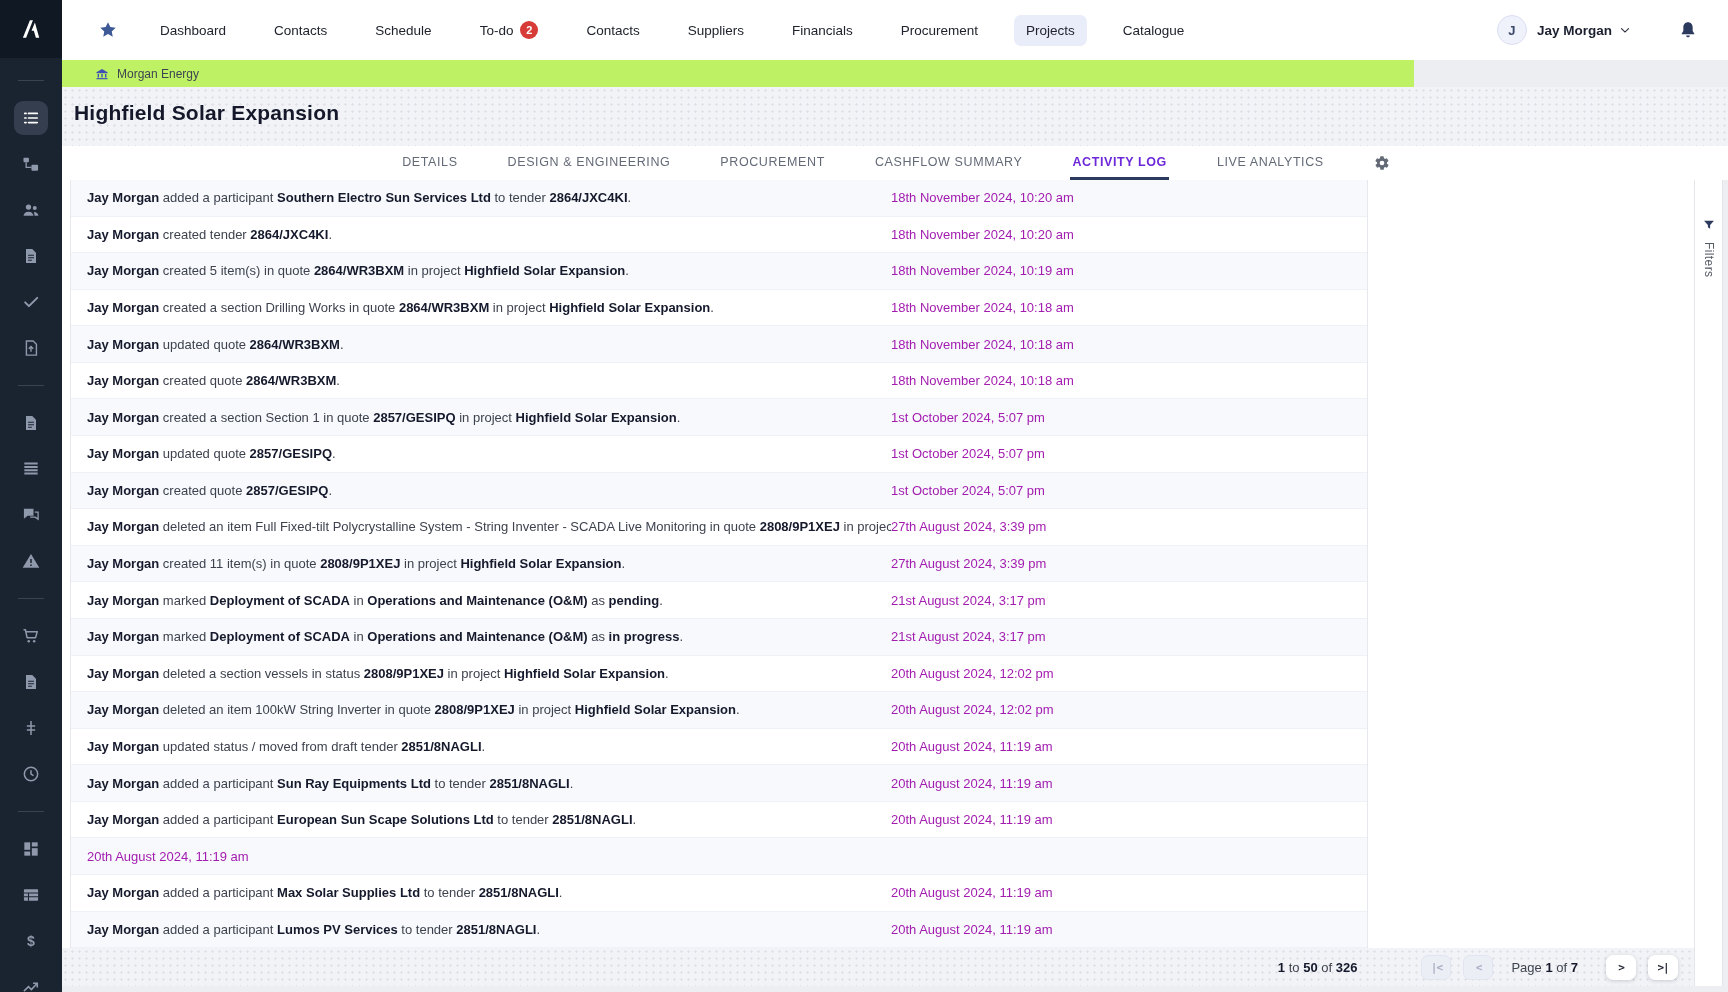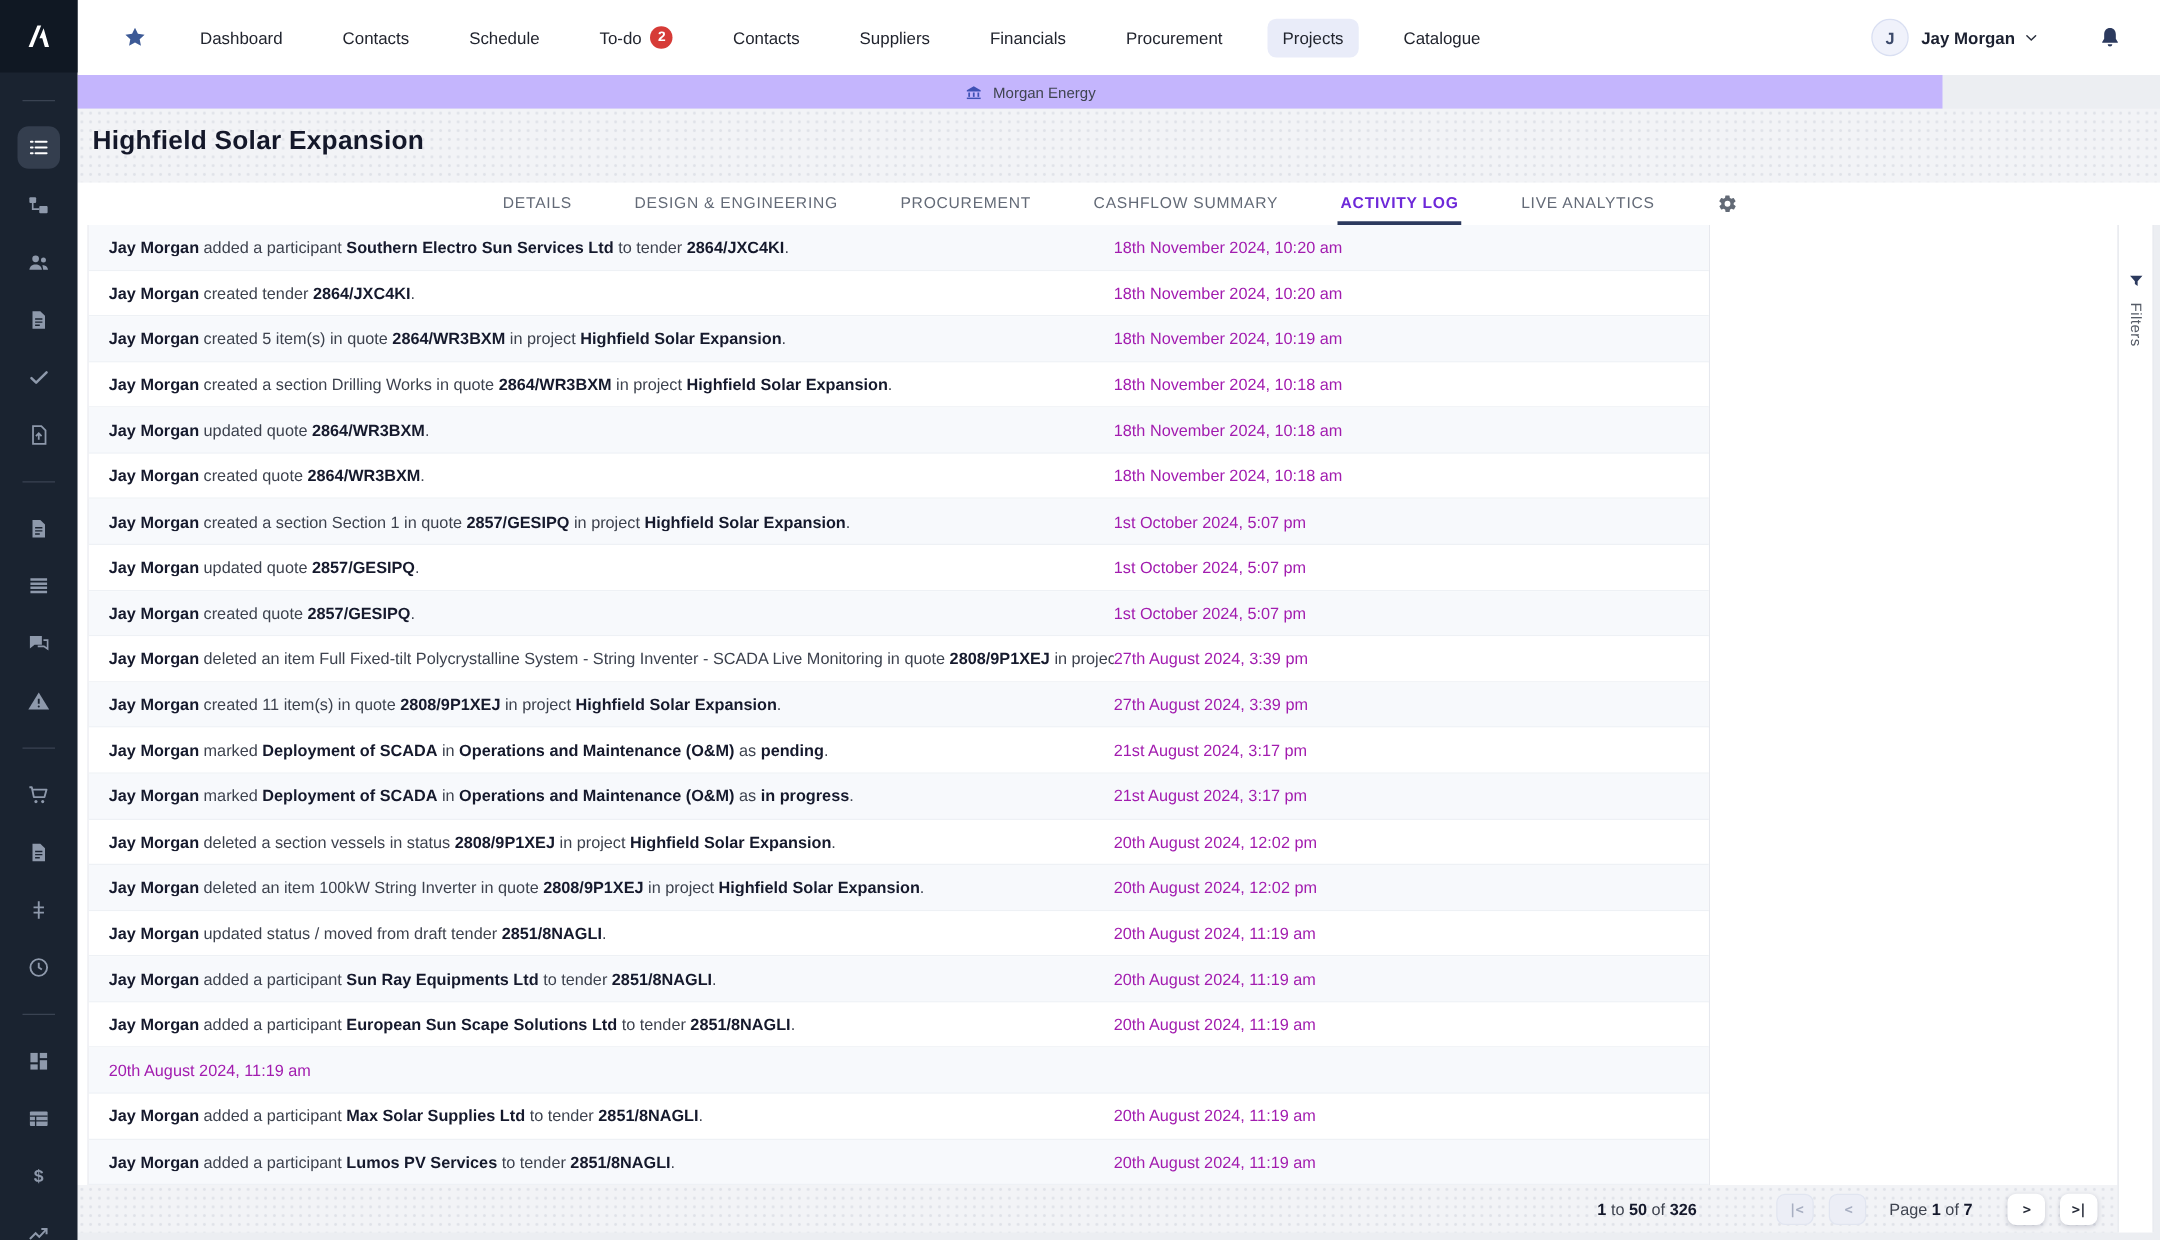--- a/index.html
+++ b/index.html
@@ -22,21 +22,21 @@
   .nav-item { font-size:13.5px; font-weight:500; color:#21242E; padding:8px 12px; border-radius:7px; cursor:pointer; display:flex; align-items:center; gap:7px; white-space:nowrap; }
   .nav-item.active { background:#E9ECF9; }
   .nav-badge { background:#D63B37; color:#fff; font-size:11px; font-weight:700; min-width:18px; height:18px; border-radius:9px; display:flex; align-items:center; justify-content:center; padding:0 4px; }
   .top-right { margin-left:auto; display:flex; align-items:center; }
   .avatar { width:30px; height:30px; border-radius:50%; background:#F0F2FB; border:1px solid #D9DFF2; color:#3C4A6B; font-size:13px; font-weight:600; display:flex; align-items:center; justify-content:center; cursor:pointer; }
   .user-name { margin-left:10px; font-size:13.5px; font-weight:600; color:#1B2030; cursor:pointer; }
   .chev { width:14px; height:14px; margin-left:6px; cursor:pointer; }
   .bell { width:20px; height:20px; margin-left:46px; cursor:pointer; }
 
   
-  .crumbbar { position:absolute; left:62px; top:60px; width:1492px; height:27px; background:#c4b5fd; display:flex; align-items:center; padding-left:33px; gap:8px;justify-content:center; }
+  .crumbbar { position:absolute; left:62px; top:60px; width:1352px; height:27px; background:#bef264; display:flex; align-items:center; padding-left:33px; gap:8px; }
   .crumbbar svg { width:14px; height:14px; }
   .crumb-label { font-size:12px; font-weight:500; color:#3F4450; cursor:pointer; }
 
   
   .dotted { background-color:#F2F3F6; background-image:radial-gradient(rgba(100,110,140,.13) 1px, transparent 1.2px); background-size:7px 7px; }
   .pagehead { position:absolute; left:62px; top:87px; width:1666px; height:59px; padding:14px 0 0 12px; }
   .page-title { font-size:21px; font-weight:600; color:#14182A; letter-spacing:.2px; }
 
   
   .tabbar { position:absolute; left:62px; top:146px; width:1666px; height:34px; background:#fff; display:flex; align-items:stretch; justify-content:center; gap:46px; }

